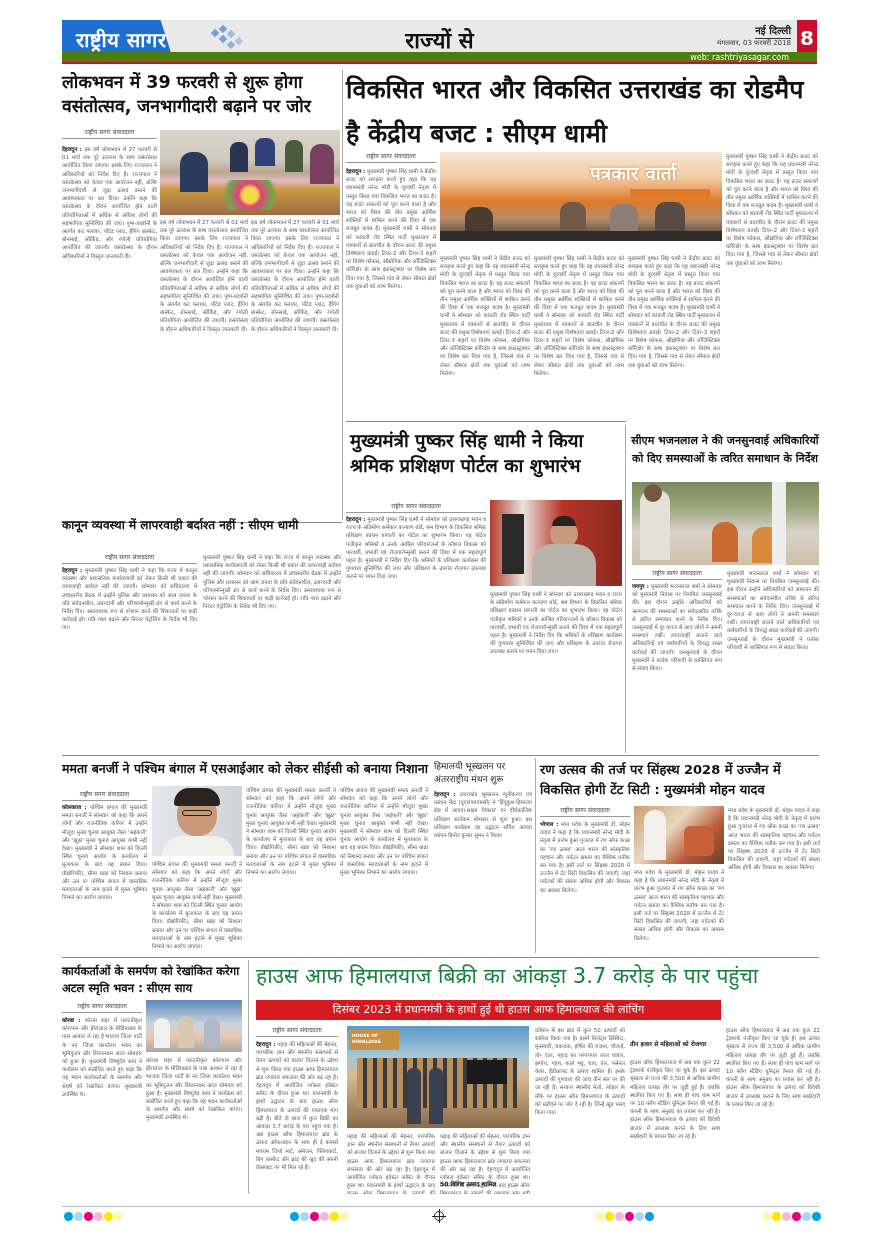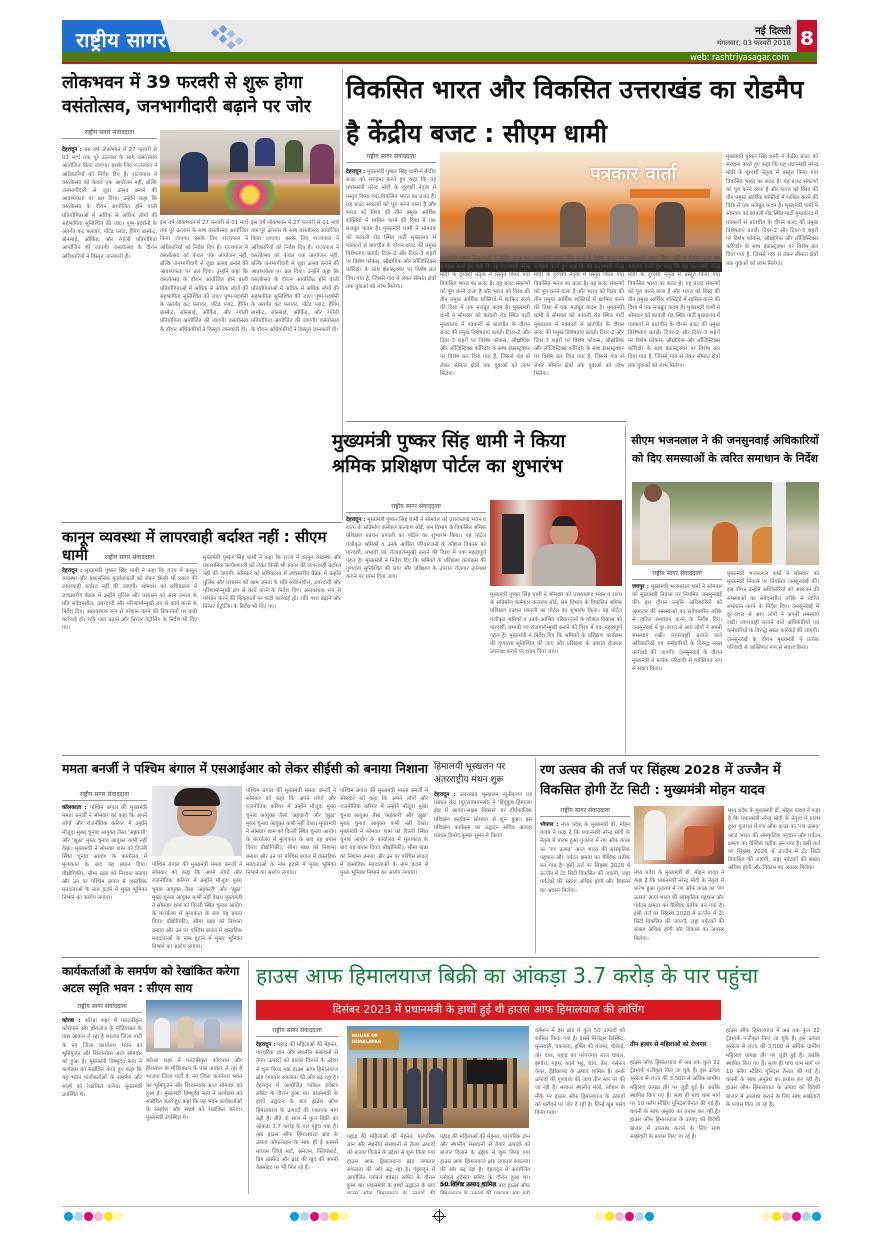--- a/index.html
+++ b/index.html
@@ -36,20 +36,21 @@
   <div class="logo-wrap"></div>
   <div class="logo-text">राष्ट्रीय सागर</div>
   <div class="dots">
     <i style="left:0;top:4px"></i>
       <i style="left:8px;top:0"></i>
       <i style="left:8px;top:10px"></i>
       <i style="left:16px;top:5px;opacity:.5"></i>
       <i style="left:24px;top:12px;opacity:.4"></i>
       <i style="left:16px;top:16px;opacity:.6"></i>
   </div>
+  <div class="section">राज्यों से</div>
   <div class="city">नई दिल्ली</div>
   <div class="date">मंगलवार, 03 फरवरी 2018</div>
   <div class="pageno">8</div>
 </div>
 <div class="abs webbar">
     <span>web: rashtriyasagar.com</span>
   </div>
 <div class="abs redline"></div>
 
 <div class="abs h" style="left:62px;top:70px;width:280px;font-size:17.5px;line-height:24px;color:#111">लोकभवन में 39 फरवरी से शुरू होगा वसंतोत्सव, जनभागीदारी बढ़ाने पर जोर</div>
@@ -63,48 +64,48 @@
   <div style="position:absolute;left:150px;top:14px;width:24px;height:40px;background:#7a4060;border-radius:10px 10px 0 0"></div>
   <div style="position:absolute;left:55px;top:50px;width:70px;height:30px;background:radial-gradient(circle,#f2d84a 0 20%,#e3417a 30%,#6fa84a 60%,transparent 70%)"></div>
 </div>
 <div class="abs txt" style="left:160px;top:218px;width:88px;height:300px"><span>इस वर्ष लोकभवन में 27 फरवरी से 01 मार्च तक पूरे उल्लास के साथ वसंतोत्सव आयोजित किया जाएगा। इसके लिए राज्यपाल ने अधिकारियों को निर्देश दिए हैं। राज्यपाल ने वसंतोत्सव को केवल एक आयोजन नहीं, बल्कि जनभागीदारी से जुड़ा उत्सव बनाने की आवश्यकता पर बल दिया। उन्होंने कहा कि वसंतोत्सव के दौरान आयोजित होने वाली प्रतियोगिताओं में अधिक से अधिक लोगों की सहभागिता सुनिश्चित की जाए। पुष्प-प्रदर्शनी के अंतर्गत कट फ्लावर, पॉटेड प्लांट, हैंगिंग बास्केट, बोनसाई, ऑर्किड, और रंगोली प्रतियोगिता आयोजित की जाएगी। वसंतोत्सव के दौरान अधिकारियों ने विस्तृत जानकारी दी।</span></div>
 <div class="abs txt" style="left:251px;top:218px;width:88px;height:300px"><span>इस वर्ष लोकभवन में 27 फरवरी से 01 मार्च तक पूरे उल्लास के साथ वसंतोत्सव आयोजित किया जाएगा। इसके लिए राज्यपाल ने अधिकारियों को निर्देश दिए हैं। राज्यपाल ने वसंतोत्सव को केवल एक आयोजन नहीं, बल्कि जनभागीदारी से जुड़ा उत्सव बनाने की आवश्यकता पर बल दिया। उन्होंने कहा कि वसंतोत्सव के दौरान आयोजित होने वाली प्रतियोगिताओं में अधिक से अधिक लोगों की सहभागिता सुनिश्चित की जाए। पुष्प-प्रदर्शनी के अंतर्गत कट फ्लावर, पॉटेड प्लांट, हैंगिंग बास्केट, बोनसाई, ऑर्किड, और रंगोली प्रतियोगिता आयोजित की जाएगी। वसंतोत्सव के दौरान अधिकारियों ने विस्तृत जानकारी दी।</span></div>
 <div class="abs vrule" style="left:342px;top:70px;height:450px"></div>
 
 <div class="abs h" style="left:346px;top:68px;width:470px;font-size:25px;line-height:44px">विकसित भारत और विकसित उत्तराखंड का रोडमैप है केंद्रीय बजट : सीएम धामी</div>
 <div class="abs by" style="left:346px;top:152px;width:90px">राष्ट्रीय सागर संवाददाता</div>
 <div class="abs txt" style="left:346px;top:167px;width:90px;height:250px"><b>देहरादून :</b> <span>मुख्यमंत्री पुष्कर सिंह धामी ने केंद्रीय बजट को सराहना करते हुए कहा कि यह प्रधानमंत्री नरेन्द्र मोदी के दूरदर्शी नेतृत्व में प्रस्तुत किया गया विकसित भारत का बजट है। यह बजट संकल्पों को पूरा करने वाला है और भारत को विश्व की तीन प्रमुख आर्थिक शक्तियों में शामिल करने की दिशा में एक मजबूत कदम है। मुख्यमंत्री धामी ने सोमवार को कांवली रोड स्थित पार्टी मुख्यालय में पत्रकारों से बातचीत के दौरान बजट की प्रमुख विशेषताएं बताईं। टियर-2 और टियर-3 शहरों पर विशेष फोकस, औद्योगिक और लॉजिस्टिक्स कॉरिडोर के साथ इंफ्रास्ट्रक्चर पर विशेष बल दिया गया है, जिससे गांव से लेकर सीमांत क्षेत्रों तक युवाओं को लाभ मिलेगा।</span></div>
-<div class="abs photo" style="left:440px;top:152px;width:282px;height:120px;background:linear-gradient(180deg,#f4e6d2 0%,#f2c9a0 30%,#e07a2a 55%,#b78a6a 75%,#3a3a3a 100%)">
+<div class="abs photo" style="left:440px;top:152px;width:282px;height:89px;background:linear-gradient(180deg,#f4e6d2 0%,#f2c9a0 30%,#e07a2a 55%,#b78a6a 75%,#3a3a3a 100%)">
   <div style="position:absolute;left:150px;top:8px;font-size:19px;font-weight:bold;color:#fff;text-shadow:0 0 2px #c85a10">पत्रकार वार्ता</div>
   <div style="position:absolute;left:190px;top:37px;width:80px;height:9px;background:#e07a2a"></div>
   <div style="position:absolute;left:25px;top:55px;width:28px;height:40px;background:#4b3a30;border-radius:10px 10px 0 0"></div>
   <div style="position:absolute;left:120px;top:50px;width:26px;height:45px;background:#6f5a4a;border-radius:10px 10px 0 0"></div>
   <div style="position:absolute;left:170px;top:52px;width:28px;height:43px;background:#8d7d72;border-radius:10px 10px 0 0"></div>
   <div style="position:absolute;left:215px;top:50px;width:30px;height:45px;background:#594a44;border-radius:10px 10px 0 0"></div>
   <div style="position:absolute;left:0;bottom:0;width:100%;height:10px;background:#2e2b28"></div>
 </div>
 <div class="abs txt" style="left:440px;top:254px;width:90px;height:165px"><span>मुख्यमंत्री पुष्कर सिंह धामी ने केंद्रीय बजट को सराहना करते हुए कहा कि यह प्रधानमंत्री नरेन्द्र मोदी के दूरदर्शी नेतृत्व में प्रस्तुत किया गया विकसित भारत का बजट है। यह बजट संकल्पों को पूरा करने वाला है और भारत को विश्व की तीन प्रमुख आर्थिक शक्तियों में शामिल करने की दिशा में एक मजबूत कदम है। मुख्यमंत्री धामी ने सोमवार को कांवली रोड स्थित पार्टी मुख्यालय में पत्रकारों से बातचीत के दौरान बजट की प्रमुख विशेषताएं बताईं। टियर-2 और टियर-3 शहरों पर विशेष फोकस, औद्योगिक और लॉजिस्टिक्स कॉरिडोर के साथ इंफ्रास्ट्रक्चर पर विशेष बल दिया गया है, जिससे गांव से लेकर सीमांत क्षेत्रों तक युवाओं को लाभ मिलेगा।</span></div>
 <div class="abs txt" style="left:534px;top:254px;width:90px;height:165px"><span>मुख्यमंत्री पुष्कर सिंह धामी ने केंद्रीय बजट को सराहना करते हुए कहा कि यह प्रधानमंत्री नरेन्द्र मोदी के दूरदर्शी नेतृत्व में प्रस्तुत किया गया विकसित भारत का बजट है। यह बजट संकल्पों को पूरा करने वाला है और भारत को विश्व की तीन प्रमुख आर्थिक शक्तियों में शामिल करने की दिशा में एक मजबूत कदम है। मुख्यमंत्री धामी ने सोमवार को कांवली रोड स्थित पार्टी मुख्यालय में पत्रकारों से बातचीत के दौरान बजट की प्रमुख विशेषताएं बताईं। टियर-2 और टियर-3 शहरों पर विशेष फोकस, औद्योगिक और लॉजिस्टिक्स कॉरिडोर के साथ इंफ्रास्ट्रक्चर पर विशेष बल दिया गया है, जिससे गांव से लेकर सीमांत क्षेत्रों तक युवाओं को लाभ मिलेगा।</span></div>
 <div class="abs txt" style="left:628px;top:254px;width:92px;height:165px"><span>मुख्यमंत्री पुष्कर सिंह धामी ने केंद्रीय बजट को सराहना करते हुए कहा कि यह प्रधानमंत्री नरेन्द्र मोदी के दूरदर्शी नेतृत्व में प्रस्तुत किया गया विकसित भारत का बजट है। यह बजट संकल्पों को पूरा करने वाला है और भारत को विश्व की तीन प्रमुख आर्थिक शक्तियों में शामिल करने की दिशा में एक मजबूत कदम है। मुख्यमंत्री धामी ने सोमवार को कांवली रोड स्थित पार्टी मुख्यालय में पत्रकारों से बातचीत के दौरान बजट की प्रमुख विशेषताएं बताईं। टियर-2 और टियर-3 शहरों पर विशेष फोकस, औद्योगिक और लॉजिस्टिक्स कॉरिडोर के साथ इंफ्रास्ट्रक्चर पर विशेष बल दिया गया है, जिससे गांव से लेकर सीमांत क्षेत्रों तक युवाओं को लाभ मिलेगा।</span></div>
 <div class="abs txt" style="left:726px;top:152px;width:92px;height:270px"><span>मुख्यमंत्री पुष्कर सिंह धामी ने केंद्रीय बजट को सराहना करते हुए कहा कि यह प्रधानमंत्री नरेन्द्र मोदी के दूरदर्शी नेतृत्व में प्रस्तुत किया गया विकसित भारत का बजट है। यह बजट संकल्पों को पूरा करने वाला है और भारत को विश्व की तीन प्रमुख आर्थिक शक्तियों में शामिल करने की दिशा में एक मजबूत कदम है। मुख्यमंत्री धामी ने सोमवार को कांवली रोड स्थित पार्टी मुख्यालय में पत्रकारों से बातचीत के दौरान बजट की प्रमुख विशेषताएं बताईं। टियर-2 और टियर-3 शहरों पर विशेष फोकस, औद्योगिक और लॉजिस्टिक्स कॉरिडोर के साथ इंफ्रास्ट्रक्चर पर विशेष बल दिया गया है, जिससे गांव से लेकर सीमांत क्षेत्रों तक युवाओं को लाभ मिलेगा।</span></div>
 <div class="abs hrule" style="left:346px;top:421px;width:280px"></div>
 
-<div class="abs h" style="left:332px;top:428px;width:275px;font-size:18.5px;line-height:25px">मुख्यमंत्री पुष्कर सिंह धामी ने किया श्रमिक प्रशिक्षण पोर्टल का शुभारंभ</div>
+<div class="abs h" style="left:350px;top:428px;width:275px;font-size:18.5px;line-height:25px">मुख्यमंत्री पुष्कर सिंह धामी ने किया श्रमिक प्रशिक्षण पोर्टल का शुभारंभ</div>
 <div class="abs by" style="left:346px;top:502px;width:140px">राष्ट्रीय सागर संवाददाता</div>
 <div class="abs txt" style="left:346px;top:515px;width:140px;height:235px"><b>देहरादून :</b> <span>मुख्यमंत्री पुष्कर सिंह धामी ने सोमवार को उत्तराखण्ड भवन व राज्य के सन्निर्माण कर्मकार कल्याण बोर्ड, श्रम विभाग के विकसित श्रमिक प्रशिक्षण प्रबंधन प्रणाली का पोर्टल का शुभारंभ किया। यह पोर्टल पंजीकृत श्रमिकों व उनके आश्रित परिवारजनों के कौशल विकास को पारदर्शी, प्रभावी एवं रोजगारोन्मुखी बनाने की दिशा में एक महत्वपूर्ण पहल है। मुख्यमंत्री ने निर्देश दिए कि श्रमिकों के प्रशिक्षण कार्यक्रम की गुणवत्ता सुनिश्चित की जाए और प्रशिक्षण के उपरांत रोजगार उपलब्ध कराने पर ध्यान दिया जाए।</span></div>
 <div class="abs photo" style="left:490px;top:500px;width:132px;height:86px;background:linear-gradient(90deg,#b43a2a 0%,#e8e4dc 25%,#b83226 55%,#8a2a20 100%)">
   <div style="position:absolute;left:12px;top:14px;width:22px;height:60px;background:#2a2a2a"></div>
   <div style="position:absolute;left:60px;top:20px;width:28px;height:28px;background:#c99a7a;border-radius:50%"></div>
   <div style="position:absolute;left:42px;top:44px;width:64px;height:42px;background:#b9b4ab;border-radius:20px 20px 0 0"></div>
   <div style="position:absolute;left:62px;top:16px;width:24px;height:10px;background:#2a2220;border-radius:10px 10px 0 0"></div>
 </div>
 <div class="abs txt" style="left:490px;top:590px;width:132px;height:160px"><span>मुख्यमंत्री पुष्कर सिंह धामी ने सोमवार को उत्तराखण्ड भवन व राज्य के सन्निर्माण कर्मकार कल्याण बोर्ड, श्रम विभाग के विकसित श्रमिक प्रशिक्षण प्रबंधन प्रणाली का पोर्टल का शुभारंभ किया। यह पोर्टल पंजीकृत श्रमिकों व उनके आश्रित परिवारजनों के कौशल विकास को पारदर्शी, प्रभावी एवं रोजगारोन्मुखी बनाने की दिशा में एक महत्वपूर्ण पहल है। मुख्यमंत्री ने निर्देश दिए कि श्रमिकों के प्रशिक्षण कार्यक्रम की गुणवत्ता सुनिश्चित की जाए और प्रशिक्षण के उपरांत रोजगार उपलब्ध कराने पर ध्यान दिया जाए।</span></div>
 
 <div class="abs hrule" style="left:62px;top:522px;width:280px"></div>
-<div class="abs h" style="left:62px;top:528px;width:280px;font-size:15px;line-height:18px">कानून व्यवस्था में लापरवाही बर्दाश्त नहीं : सीएम धामी</div>
+<div class="abs h" style="left:62px;top:516px;width:280px;font-size:12px;line-height:18px">कानून व्यवस्था में लापरवाही बर्दाश्त नहीं : सीएम धामी</div>
 <div class="abs by" style="left:62px;top:553px;width:135px">राष्ट्रीय सागर संवाददाता</div>
 <div class="abs txt" style="left:62px;top:566px;width:135px;height:185px"><b>देहरादून :</b> <span>मुख्यमंत्री पुष्कर सिंह धामी ने कहा कि राज्य में कानून व्यवस्था और प्रशासनिक कार्यप्रणाली को लेकर किसी भी प्रकार की लापरवाही बर्दाश्त नहीं की जाएगी। सोमवार को सचिवालय में उच्चस्तरीय बैठक में उन्होंने पुलिस और प्रशासन को आम जनता के प्रति संवेदनशील, उत्तरदायी और परिणामोन्मुखी ढंग से कार्य करने के निर्देश दिए। अनावश्यक रूप से परेशान करने की शिकायतों पर कड़ी कार्रवाई हो। रात्रि गश्त बढ़ाने और निरंतर पेट्रोलिंग के निर्देश भी दिए गए।</span></div>
 <div class="abs txt" style="left:203px;top:553px;width:138px;height:198px"><span>मुख्यमंत्री पुष्कर सिंह धामी ने कहा कि राज्य में कानून व्यवस्था और प्रशासनिक कार्यप्रणाली को लेकर किसी भी प्रकार की लापरवाही बर्दाश्त नहीं की जाएगी। सोमवार को सचिवालय में उच्चस्तरीय बैठक में उन्होंने पुलिस और प्रशासन को आम जनता के प्रति संवेदनशील, उत्तरदायी और परिणामोन्मुखी ढंग से कार्य करने के निर्देश दिए। अनावश्यक रूप से परेशान करने की शिकायतों पर कड़ी कार्रवाई हो। रात्रि गश्त बढ़ाने और निरंतर पेट्रोलिंग के निर्देश भी दिए गए।</span></div>
 
 <div class="abs vrule" style="left:625px;top:425px;height:328px"></div>
 <div class="abs h" style="left:630px;top:432px;width:190px;font-size:11px;line-height:18px;text-align:center">सीएम भजनलाल ने की जनसुनवाई अधिकारियों को दिए समस्याओं के त्वरित समाधान के निर्देश</div>
 <div class="abs photo" style="left:632px;top:482px;width:187px;height:83px;background:linear-gradient(180deg,#7a8a60 0%,#9aa57a 30%,#d8d2c8 60%,#cfc0a8 100%)">
   <div style="position:absolute;left:8px;top:8px;width:30px;height:70px;background:#e4e0d8;border-radius:12px 12px 0 0"></div>
   <div style="position:absolute;left:12px;top:2px;width:18px;height:18px;background:#7a5540;border-radius:50%"></div>
   <div style="position:absolute;left:80px;top:40px;width:26px;height:40px;background:#c96a30;border-radius:12px 12px 0 0"></div>

